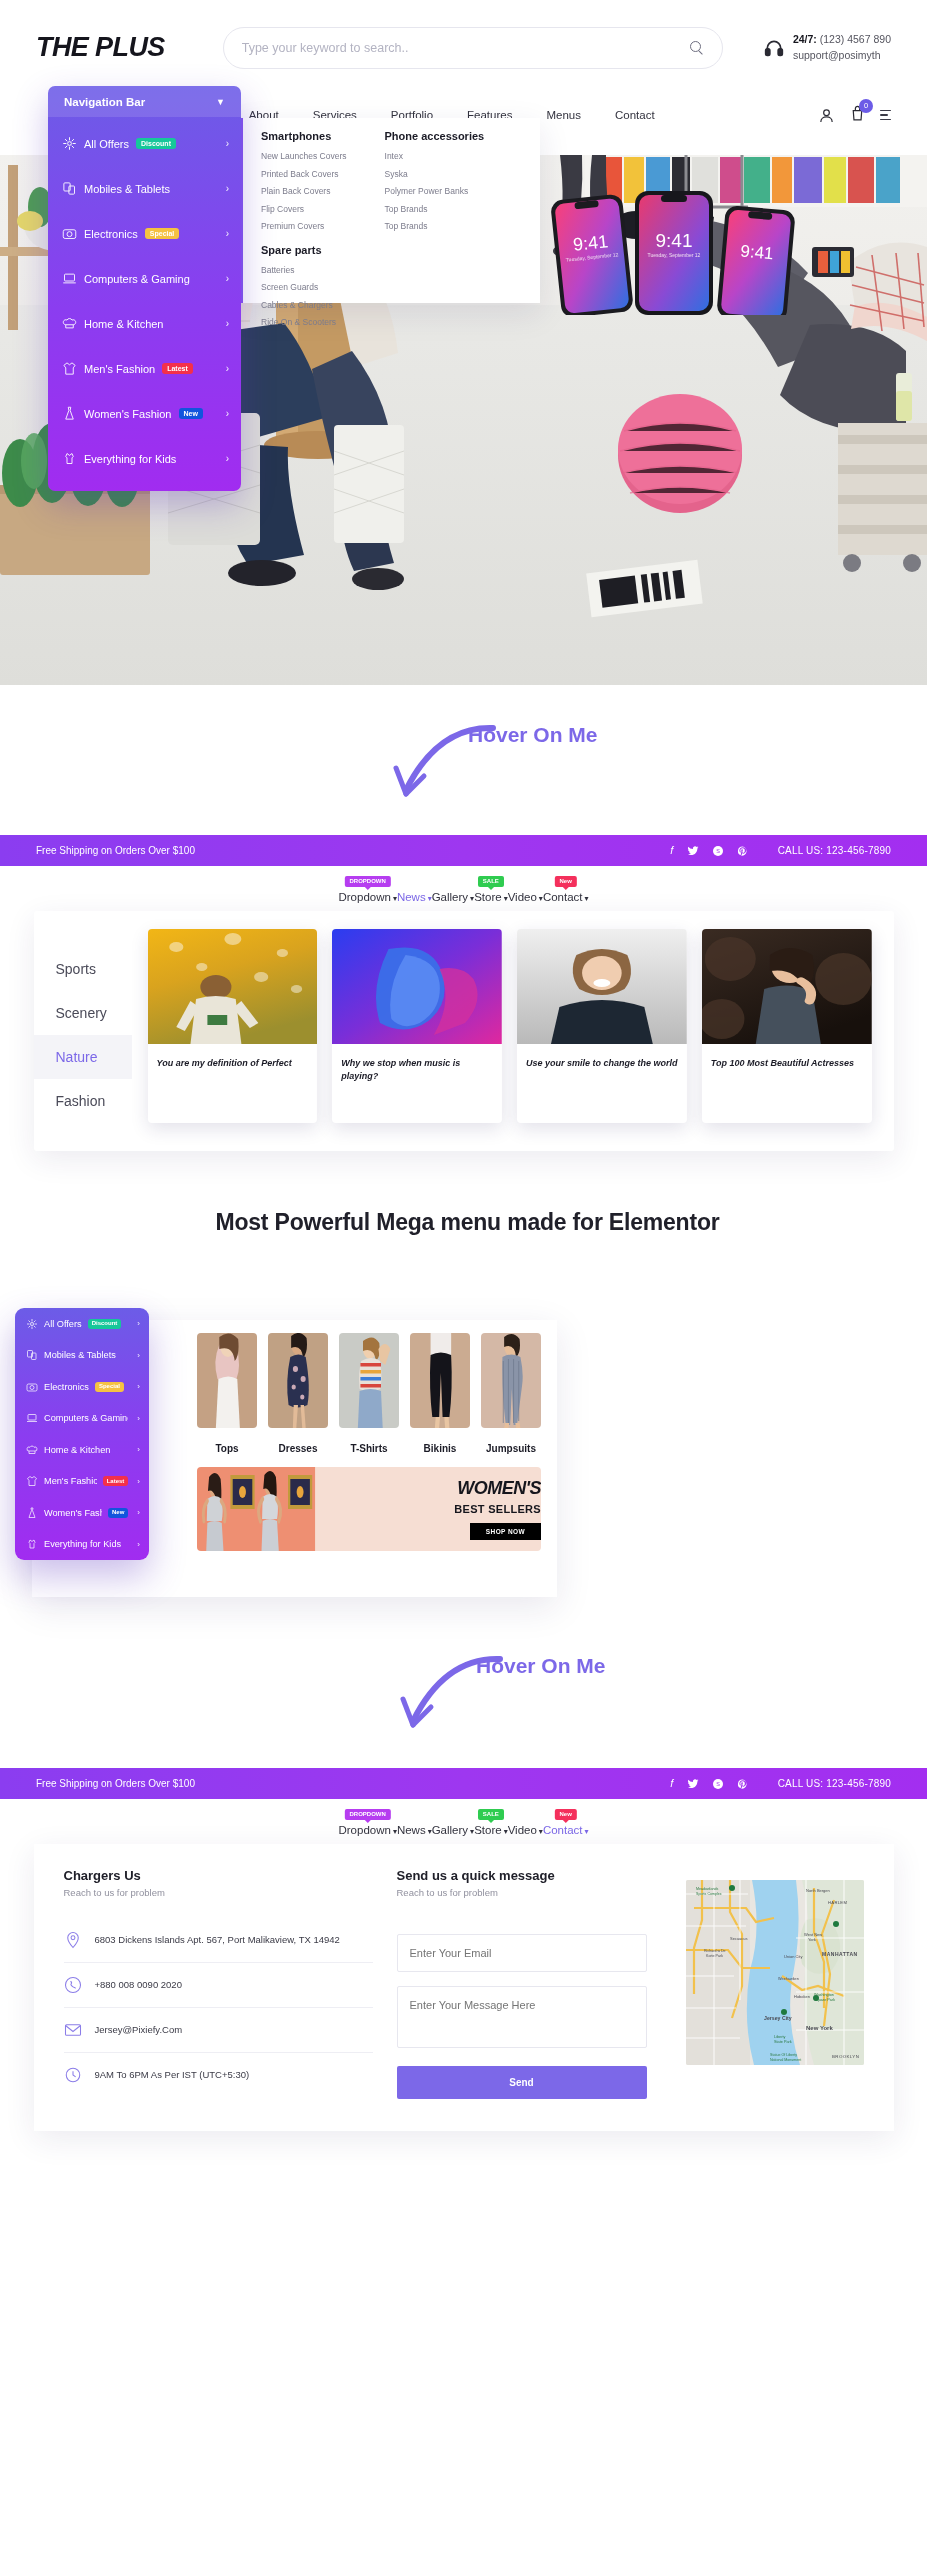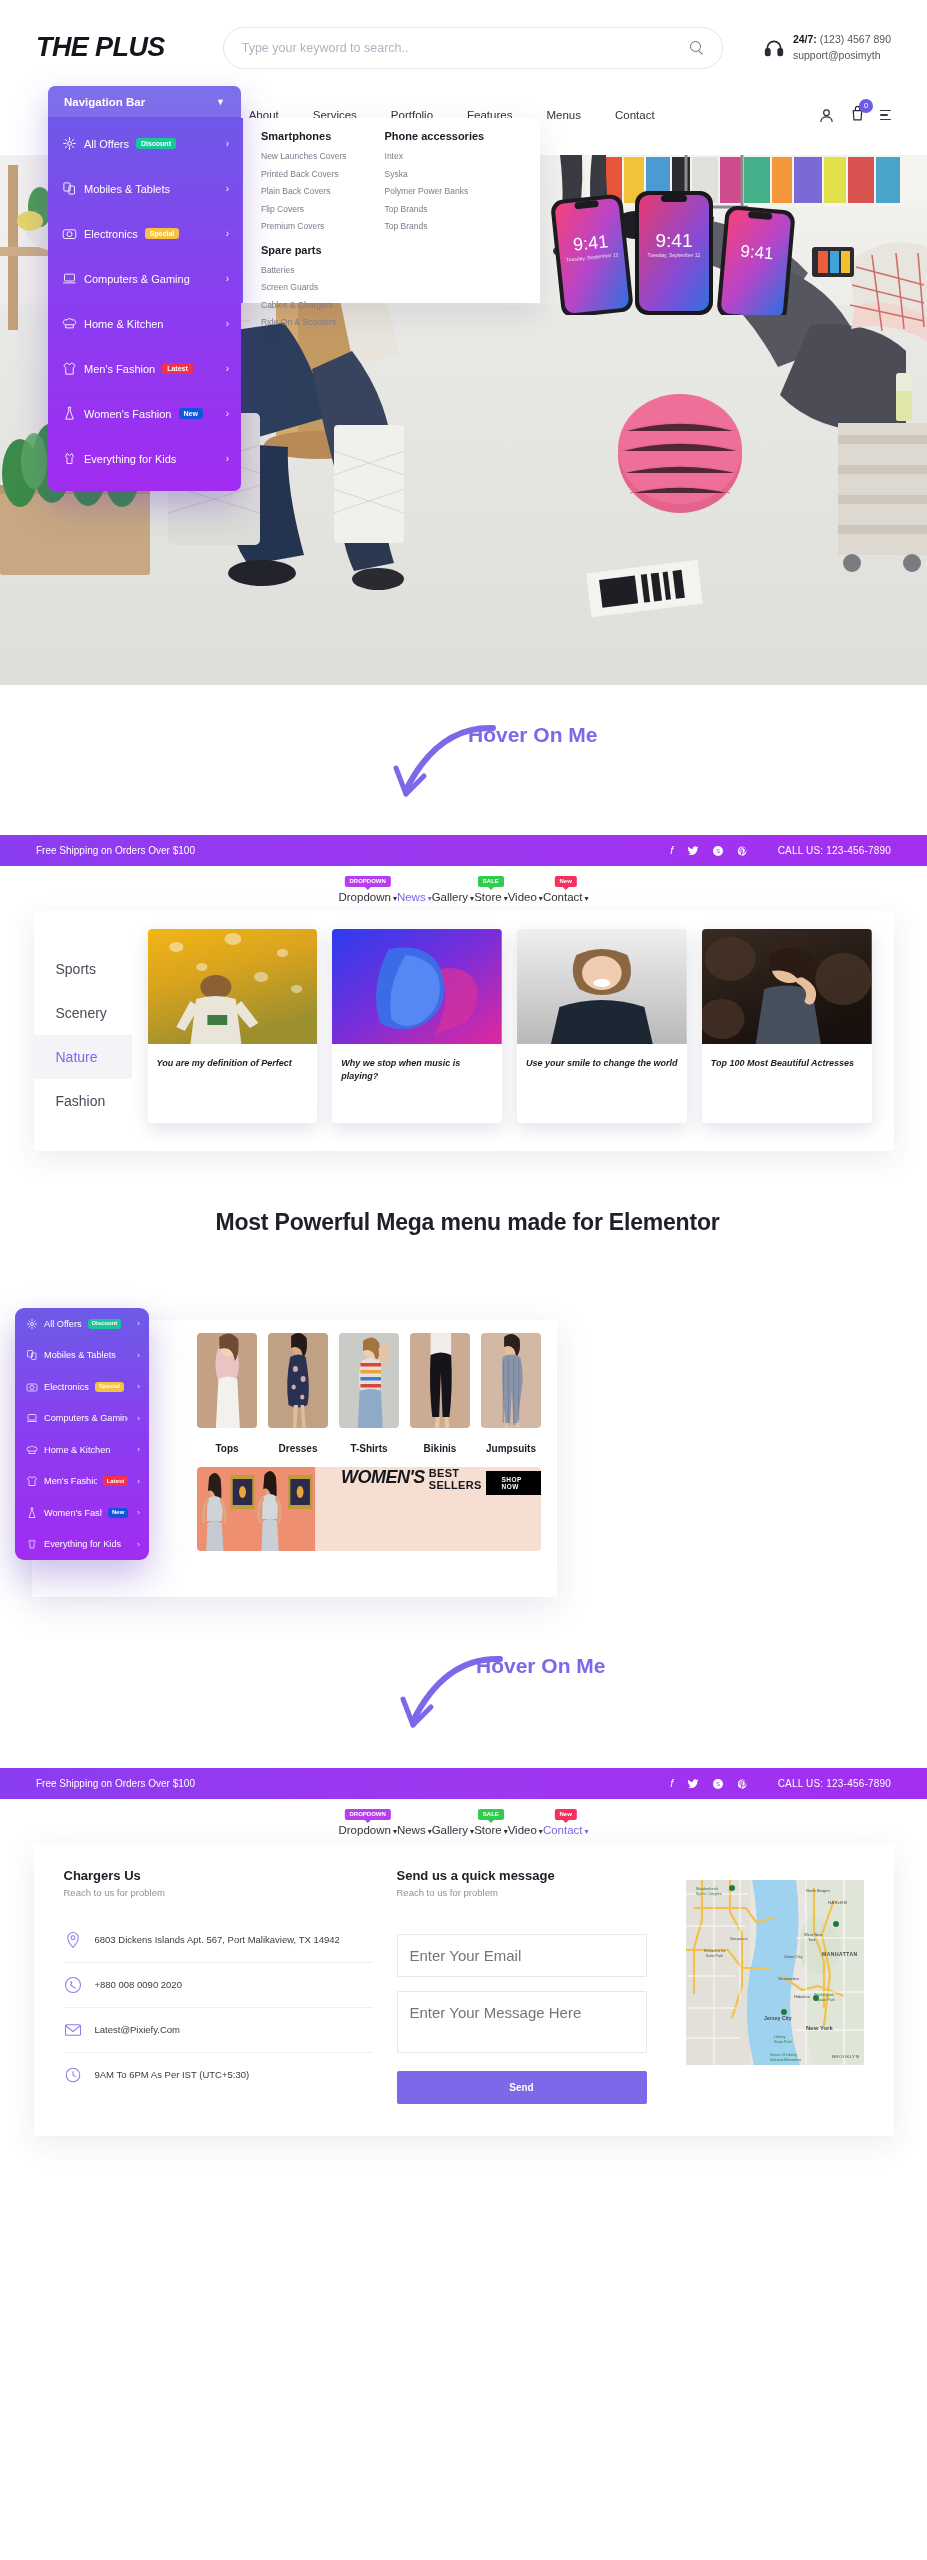--- a/index.html
+++ b/index.html
@@ -184,22 +184,22 @@
   .prods{ display:flex; gap:11px; }
   .prod{ flex:1; }
   .prod-img{ height:95px; border-radius:4px; }
   .prod-lbl{ text-align:center; font-size:10px; font-weight:bold; color:#1b1b26; padding-top:11px; }
   .banner{
     margin-top:13px; height:84px; border-radius:4px; overflow:hidden;
     display:flex; position:relative;
   }
   .banner-left{ flex:1; position:relative; }
   .banner-right{
-    width:200px; background:#f6ded3; display:flex; flex-direction:row;
-    align-items:flex-start; justify-content:center; gap:4px;
+    width:200px; background:#f6ded3; display:flex; flex-direction:column;
+    align-items:flex-end; justify-content:center; gap:4px;
   }
   .b-t1{ font-size:18px; font-weight:bold; font-style:italic; color:#16161d; letter-spacing:-.5px; }
   .b-t2{ font-size:11px; font-weight:bold; color:#16161d; letter-spacing:.3px; }
   .b-btn{ background:#000; color:#fff; font-size:6.5px; font-weight:bold; padding:5px 16px; margin-top:4px; letter-spacing:.4px;}
 
   
   .contact{
     width:860px; margin:0 auto; background:#fff; display:flex; gap:24px;
     box-shadow:0 8px 30px rgba(40,30,90,.09); padding:24px 30px 32px; position:relative;
   }
@@ -207,21 +207,21 @@
   .cc-h{ font-size:13px; font-weight:bold; color:#20202a; }
   .cc-s{ font-size:9.5px; color:#90909e; margin-top:4px; }
   .cinfo{ margin-top:20px; }
   .crow{ display:flex; align-items:center; gap:13px; padding:13px 0; border-bottom:1px solid #eeeef4; }
   .crow:last-child{ border-bottom:none; }
   .crow .ci{ width:18px;height:18px;flex:none; }
   .crow .ct{ font-size:9.5px; color:#3a3a46; line-height:1.7; }
   .form{ width:250px; flex:none; padding-top:36px; }
   .fin{
     width:100%; border:1px solid #e7e7ef; border-radius:2px; padding:12px 12px;
-    font-size:15px; color:#9b9baa; outline:none; background:#fff;
+    font-size:11px; color:#9b9baa; outline:none; background:#fff;
     font-family:"Liberation Sans", sans-serif; margin-bottom:14px;
   }
   textarea.fin{ height:62px; resize:none; }
   .sendbtn{
     width:100%; background:#7c68e8; color:#fff; border:none; padding:11px;
     font-size:10px; font-weight:bold; font-family:"Liberation Sans", sans-serif;
     cursor:pointer; border-radius:2px;
   }
   .mapbox{ width:178px; flex:none; height:185px; margin-top:12px; border-radius:2px; overflow:hidden; }
   .tail{ height:110px; background:#fff; }
@@ -1003,21 +1003,21 @@
               <circle cx="12" cy="12" r="10"></circle>
               <path d="M8.5 7.5c2 0 2 2 1 3s1 3 2.5 4 3 1 3.5 2"></path>
             </svg>
           <div class="ct">+880 008 0090 2020</div>
         </div>
         <div class="crow">
           <svg class="ci" viewBox="0 0 24 24" fill="none" stroke="#8b7de8" stroke-width="1.4">
               <rect x="2" y="5" width="20" height="14" rx="1.5"></rect>
               <path d="M2 6l10 8 10-8"></path>
             </svg>
-          <div class="ct">Latest@Pixiefy.Com</div>
+          <div class="ct">Jersey@Pixiefy.Com</div>
         </div>
         <div class="crow">
           <svg class="ci" viewBox="0 0 24 24" fill="none" stroke="#8b7de8" stroke-width="1.4">
               <circle cx="12" cy="12" r="9"></circle>
               <path d="M12 7v5l3.5 2.5"></path>
             </svg>
           <div class="ct">9AM To 6PM As Per IST (UTC+5:30)</div>
         </div>
       </div>
     </div>

